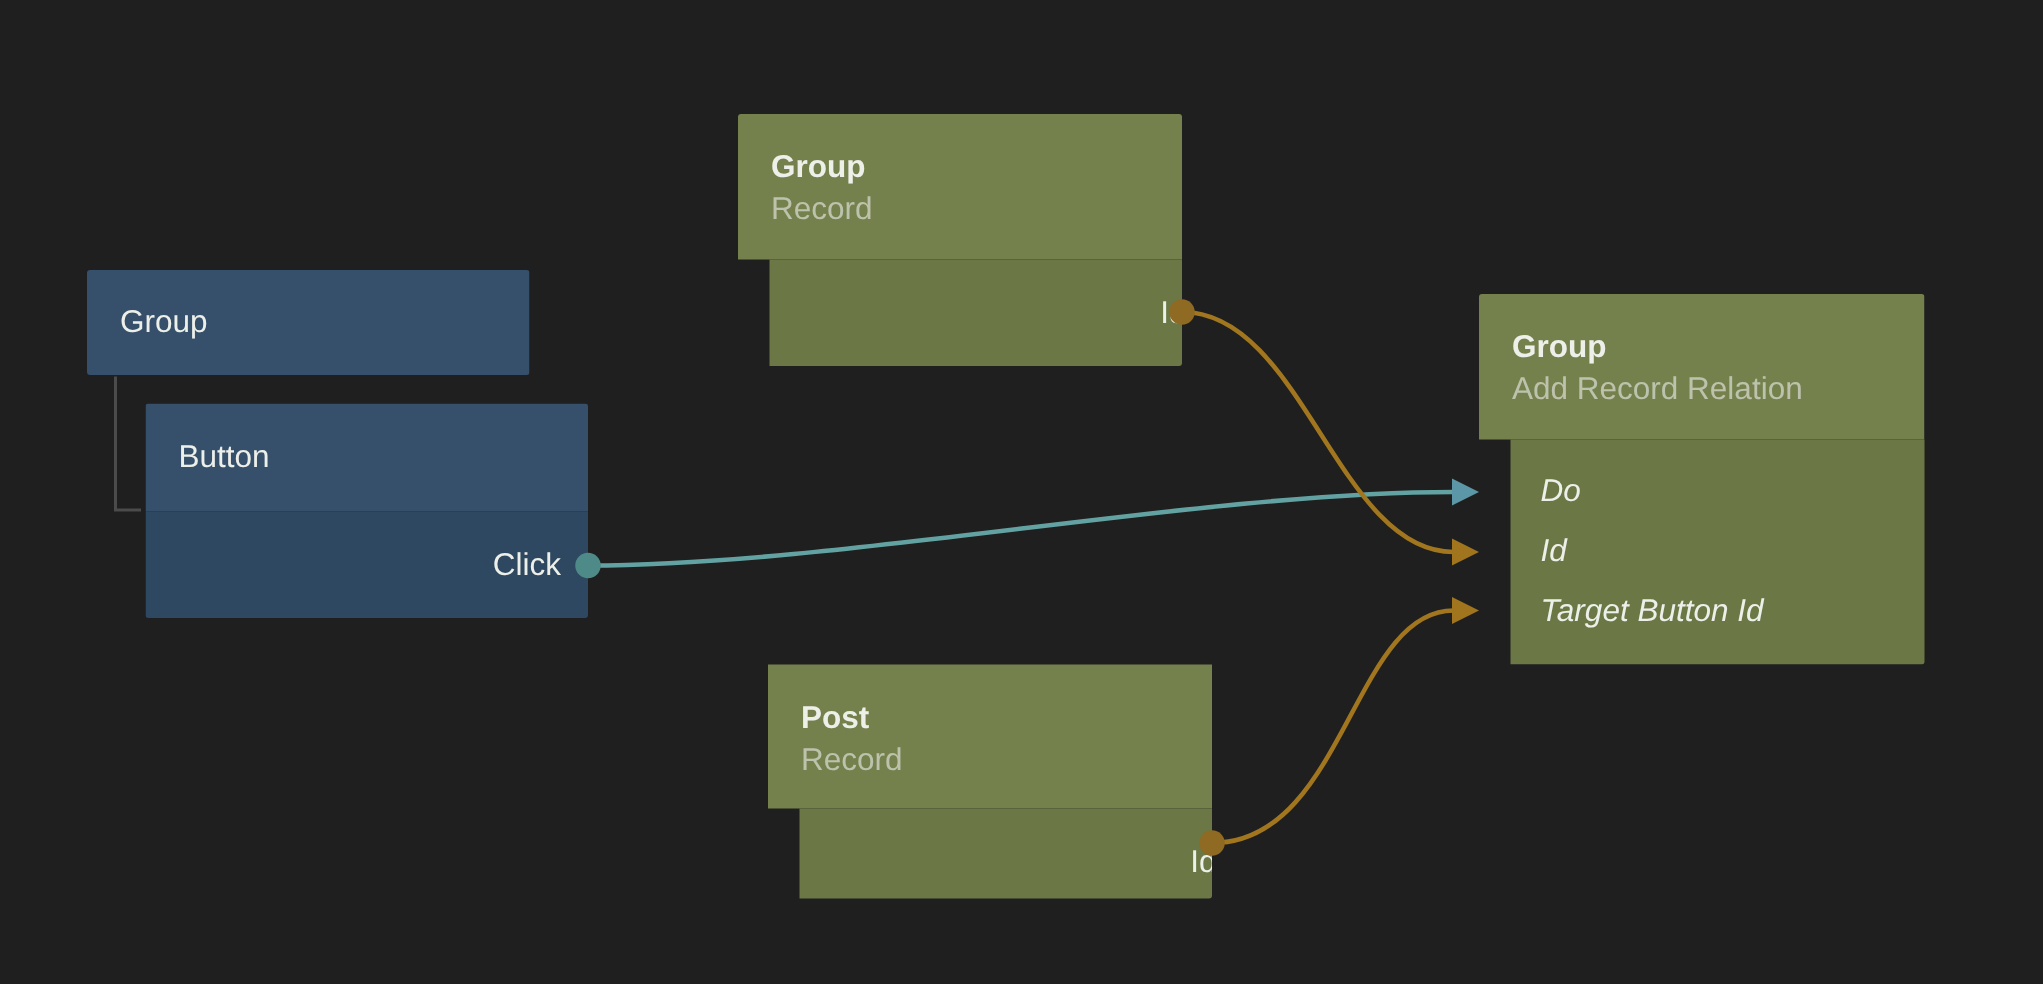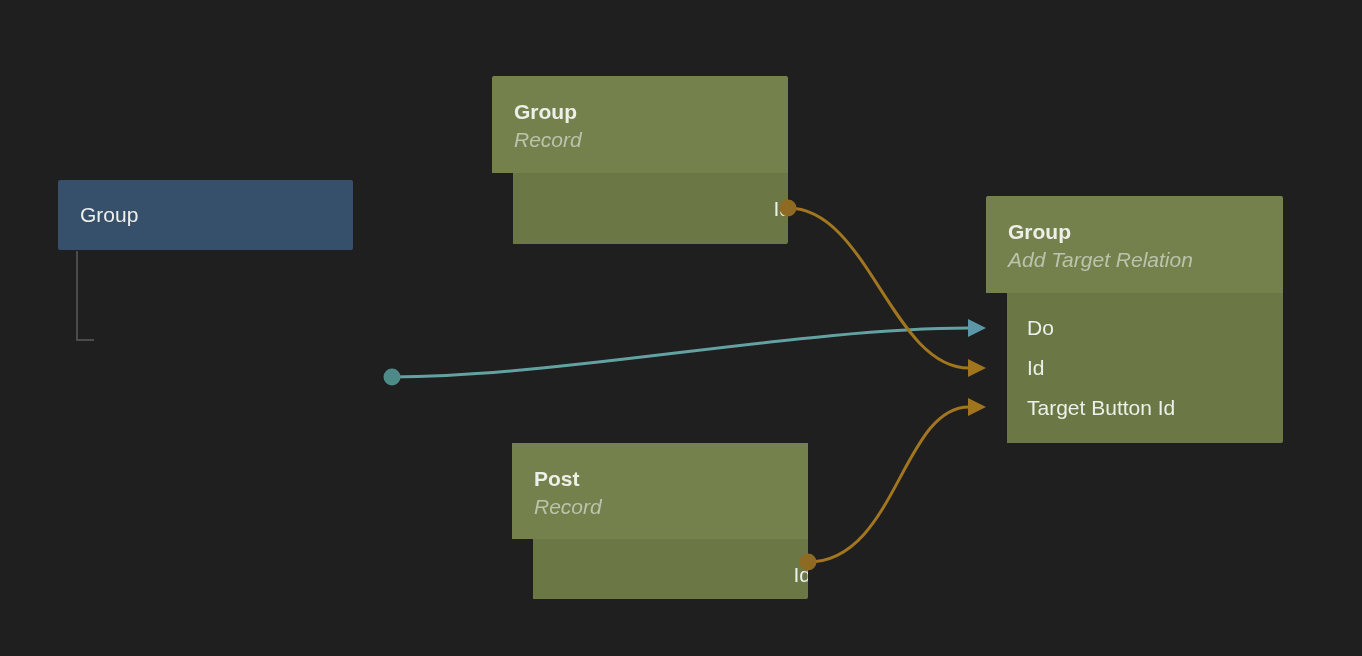--- a/index.html
+++ b/index.html
@@ -35,26 +35,26 @@
     cursor:default;
   }
   .node .header{padding:22px 22px 0 22px;line-height:28px;}
   .node.one-line .header{padding-top:0;display:flex;flex-direction:column;justify-content:center;}
   .node.blue .header{background:var(--blue-header);}
   .node.blue .body{background:var(--blue-body);}
   .node.green .header{background:var(--green-header);}
   .node.green .body{background:var(--green-body);margin-left:21px;}
   .node.green .title{font-weight:600;}
   .title{font-weight:400;white-space:nowrap;}
-  .subtitle{color:var(--subtitle-text);white-space:nowrap;font-style:italic;}
+  .subtitle{color:var(--subtitle-text);white-space:nowrap;}
   .body{width:100%;}
   .body.single-out{display:flex;align-items:center;justify-content:flex-end;padding-right:18px;}
   .body.inputs{padding:15px 0;}
   .row-in{
-    height:40px;display:flex;align-items:center;padding-left:20px;white-space:nowrap;
+    height:40px;display:flex;align-items:center;padding-left:20px;white-space:nowrap;font-style:italic;
   }
   .row-out-label{white-space:nowrap;}
   svg.overlay{position:absolute;left:0;top:0;pointer-events:none;}
   .edge{fill:none;stroke-width:3px;}
   .edge.signal{stroke:var(--signal-edge);}
   .edge.data{stroke:var(--data-edge);}
   .arrowhead.signal{fill:var(--signal-arrow);}
   .arrowhead.data{fill:var(--data-arrow);}
   .port-dot.signal{fill:var(--signal-port);}
   .port-dot.data{fill:var(--data-port);}
@@ -64,20 +64,28 @@
 <body>
 
 <div class="canvas">
 
   <div class="node blue one-line" style="left:58px;top:180px;width:295px;height:70px;">
     <div class="header" style="height:70px;">
       <div class="title">Group</div>
     </div>
   </div>
 
+  <div class="node blue one-line" style="left:97px;top:269px;width:295px;height:143px;">
+    <div class="header" style="height:72px;">
+      <div class="title">Button</div>
+    </div>
+    <div class="body single-out" style="height:71px;">
+      <span class="row-out-label">Click</span>
+    </div>
+  </div>
 
   <div class="node green" style="left:492px;top:76px;width:296px;height:168px;">
     <div class="header" style="height:97px;">
       <div class="title">Group</div>
       <div class="subtitle">Record</div>
     </div>
     <div class="body single-out" style="height:71px;">
       <span class="row-out-label">Id</span>
     </div>
   </div>
@@ -88,21 +96,21 @@
       <div class="subtitle">Record</div>
     </div>
     <div class="body single-out" style="height:71px;">
       <span class="row-out-label">Id</span>
     </div>
   </div>
 
   <div class="node green" style="left:986px;top:196px;width:297px;height:247px;">
     <div class="header" style="height:97px;">
       <div class="title">Group</div>
-      <div class="subtitle">Add Target Relation</div>
+      <div class="subtitle">Add Record Relation</div>
     </div>
     <div class="body inputs" style="height:150px;">
       <div class="row-in">
         <span>Do</span>
       </div>
       <div class="row-in">
         <span>Id</span>
       </div>
       <div class="row-in">
         <span>Target Button Id</span>

